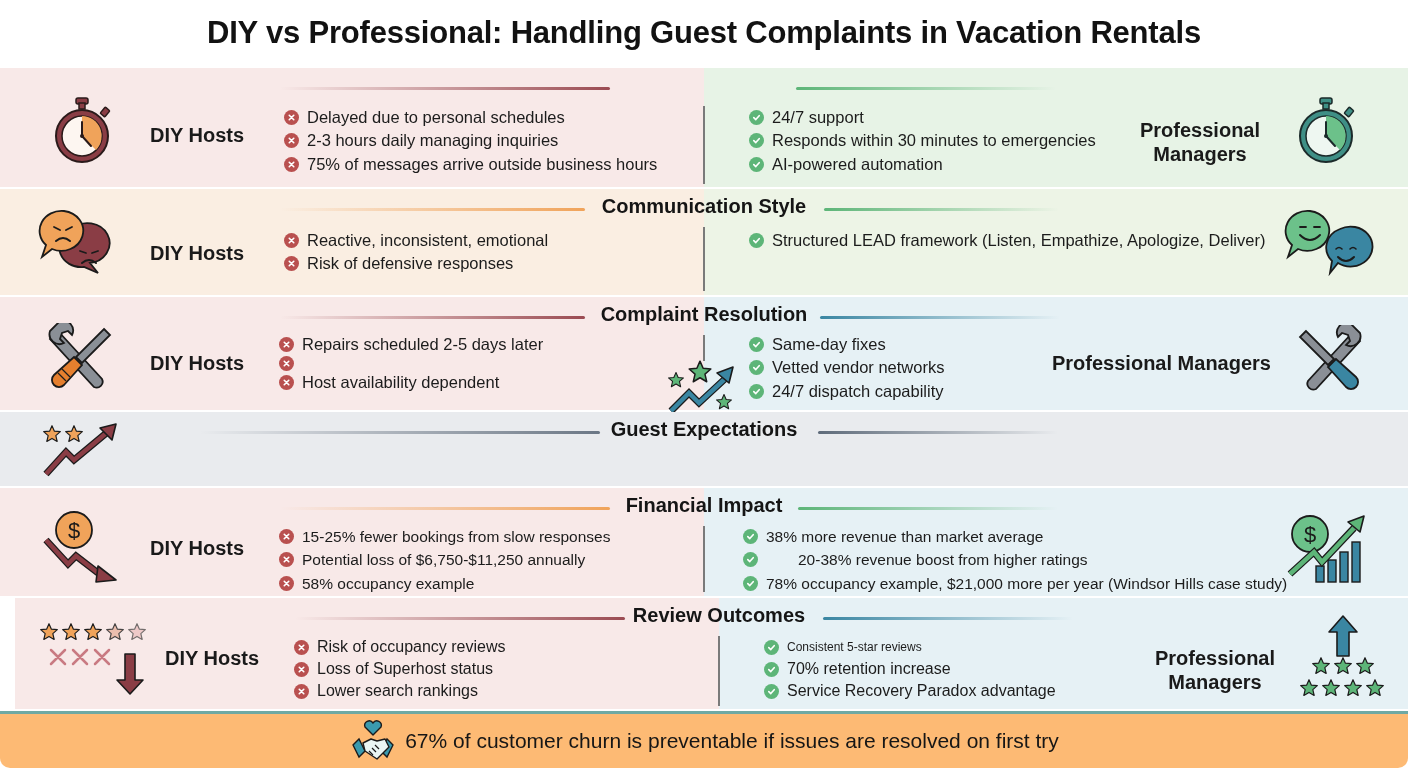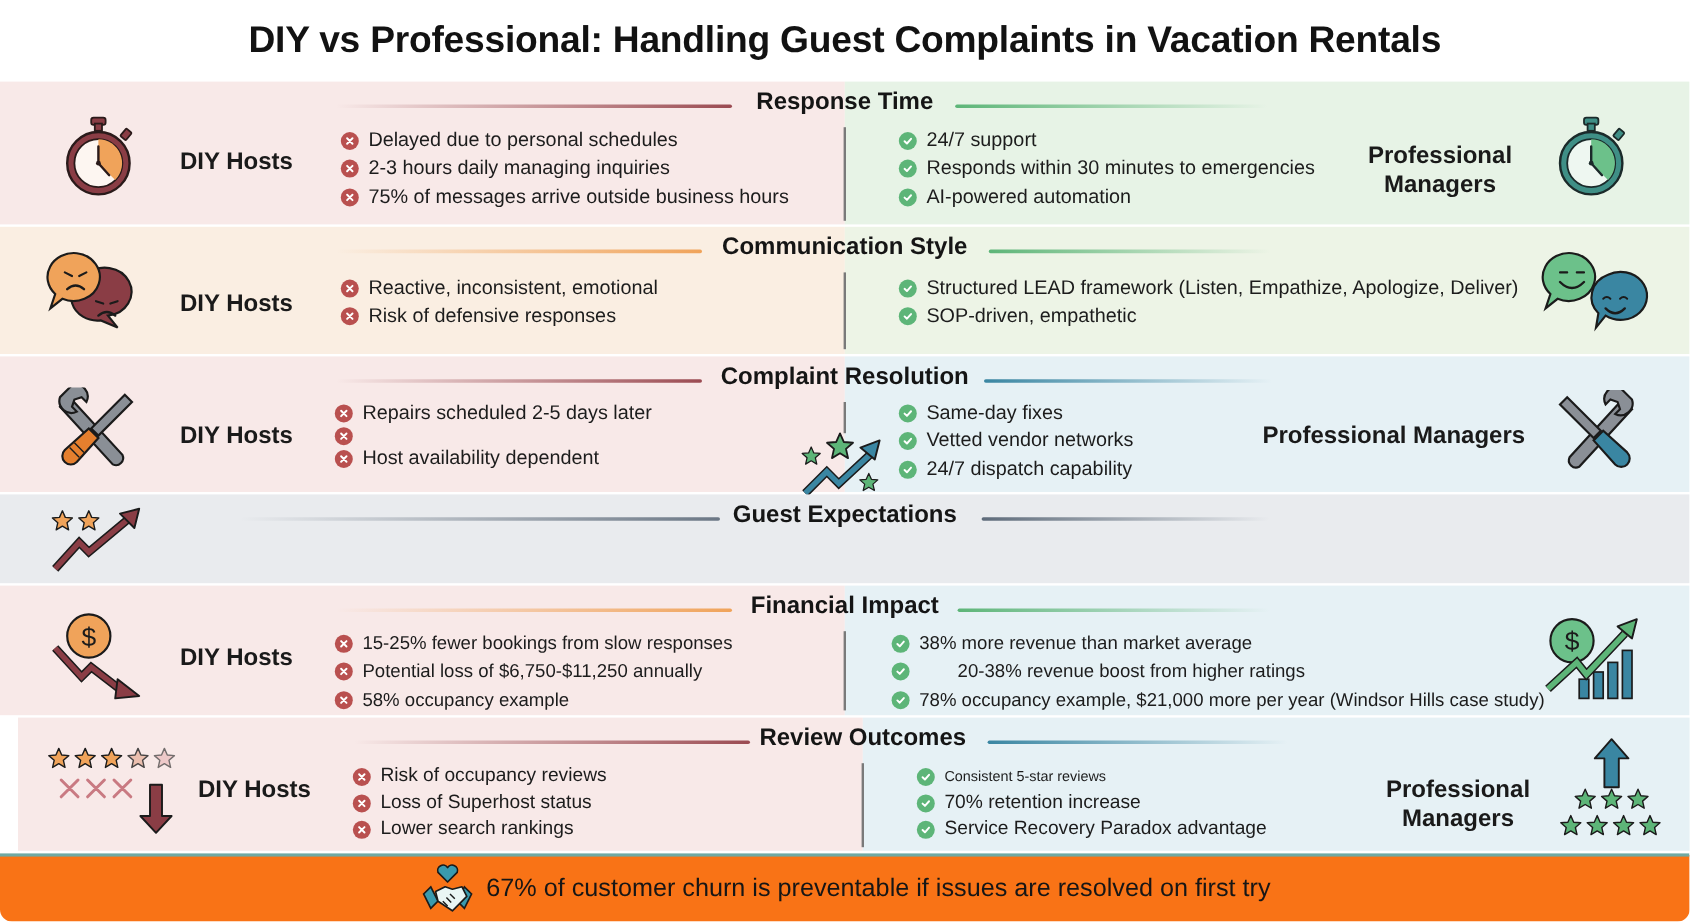--- a/index.html
+++ b/index.html
@@ -36,21 +36,21 @@
   .mark.c { background: #5db578; }
 
   .icon { position: absolute; }
 
   .stats { position: absolute; top: 42px; left: 140px; width: 1200px; display: flex; font-size: 18px; color: #1c1c1c; }
   .stats .stat { white-space: nowrap; }
   .stats b { font-weight: 700; }
 
   .footer {
     position: absolute; left: 0; top: 711px; width: 1408px; height: 57px;
-    background: #f97316; border-top: 3px solid #6fa9a3;
+    background: #fdba74; border-top: 3px solid #6fa9a3;
     border-radius: 0 0 10px 10px;
     display: flex; align-items: center; justify-content: center;
     font-size: 21px; color: #161616;
   }
   .footer .ficon { width: 48px; height: 48px; margin-right: 8px; }
 </style>
 </head>
 <body>
 
 <div class="title">DIY vs Professional: Handling Guest Complaints in Vacation Rentals</div>
@@ -68,21 +68,20 @@
       </symbol>
   </defs>
 </svg>
 
 <div class="section" style="top:68px;height:119px;">
   <div class="half left" style="background:#f8e9e8;"></div>
   <div class="half right" style="background:#e7f3e6;"></div>
   <div class="divider" style="top:38px;height:78px;"></div>
   <div class="rule" style="left:280px;top:19px;width:330px;background:linear-gradient(90deg,rgba(138,61,69,0),#9b4b52);"></div>
   <div class="rule" style="left:796px;top:19px;width:260px;background:linear-gradient(90deg,#5db578,rgba(93,181,120,0));"></div>
-  <div class="sec-title">Response Time</div>
 
   <svg class="icon" style="left:46px;top:26px;" width="72" height="72" viewBox="0 0 72 72">
     <rect x="30" y="4" width="12" height="6" rx="2" fill="#8a3d45" stroke="#2a1a1a" stroke-width="1.5"></rect>
     <rect x="33" y="9" width="6" height="6" fill="#8a3d45" stroke="#2a1a1a" stroke-width="1.5"></rect>
     <rect x="56" y="14" width="6" height="8" rx="1" transform="rotate(40 59 18)" fill="#8a3d45" stroke="#2a1a1a" stroke-width="1.5"></rect>
     <circle cx="36" cy="42" r="26" fill="#8a3d45" stroke="#2a1a1a" stroke-width="2"></circle>
     <circle cx="36" cy="42" r="20" fill="#fdf6f1" stroke="#2a1a1a" stroke-width="1.5"></circle>
     <path d="M36 42 L36 22 A20 20 0 0 1 50 56 Z" fill="#f0a35a"></path>
     <path d="M36 42 L36 28 M36 42 L45 52" stroke="#2a1a1a" stroke-width="2" stroke-linecap="round"></path>
     <circle cx="36" cy="42" r="2" fill="#2a1a1a"></circle>
@@ -196,28 +195,20 @@
 
   <ul class="items" style="left:749px;top:40px;">
     <li>
         <span class="mark c">
           <svg>
             <use href="#cmark"></use>
           </svg>
         </span>
         <span>Structured LEAD framework (Listen, Empathize, Apologize, Deliver)</span>
       </li>
-    <li>
-        <span class="mark c">
-          <svg>
-            <use href="#cmark"></use>
-          </svg>
-        </span>
-        <span>SOP-driven, empathetic</span>
-      </li>
   </ul>
   <svg class="icon" style="left:1282px;top:18px;" width="94" height="76" viewBox="0 0 94 76">
     <path d="M58 22 a22 20 0 1 1 -2 34 l-8 10 l2 -12 a22 20 0 0 1 8 -32 Z" fill="#3a86a2" stroke="#1b1b1b" stroke-width="1.8"></path>
     <path d="M54 42 q3 -3 6 0 M68 42 q3 -3 6 0" stroke="#1b1b1b" stroke-width="1.6" fill="none" stroke-linecap="round"></path>
     <path d="M56 50 q8 8 16 0" stroke="#1b1b1b" stroke-width="2" fill="none" stroke-linecap="round"></path>
     <path d="M28 4 a22 20 0 1 1 -12 38 l-10 8 l4 -12 a22 20 0 0 1 18 -34 Z" fill="#6cc18a" stroke="#1b1b1b" stroke-width="1.8"></path>
     <path d="M18 20 h6 M32 20 h6" stroke="#1b1b1b" stroke-width="1.8" stroke-linecap="round"></path>
     <path d="M18 28 q10 10 20 0" stroke="#1b1b1b" stroke-width="2" fill="none" stroke-linecap="round"></path>
   </svg>
 </div>

